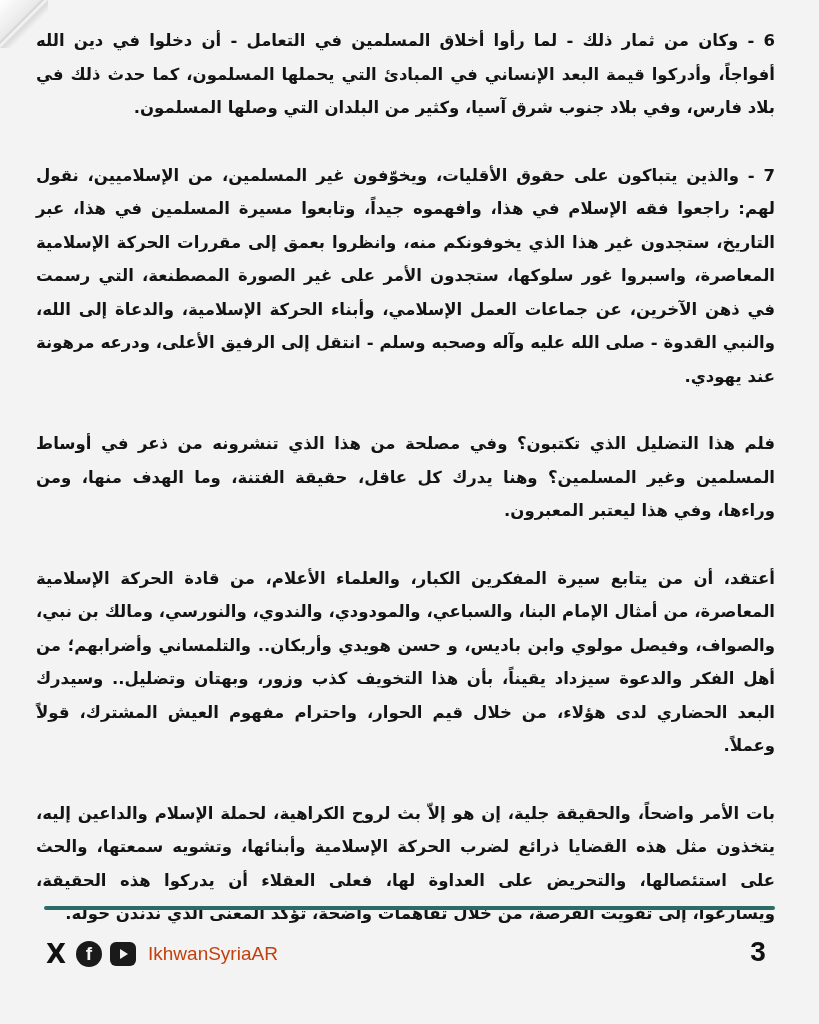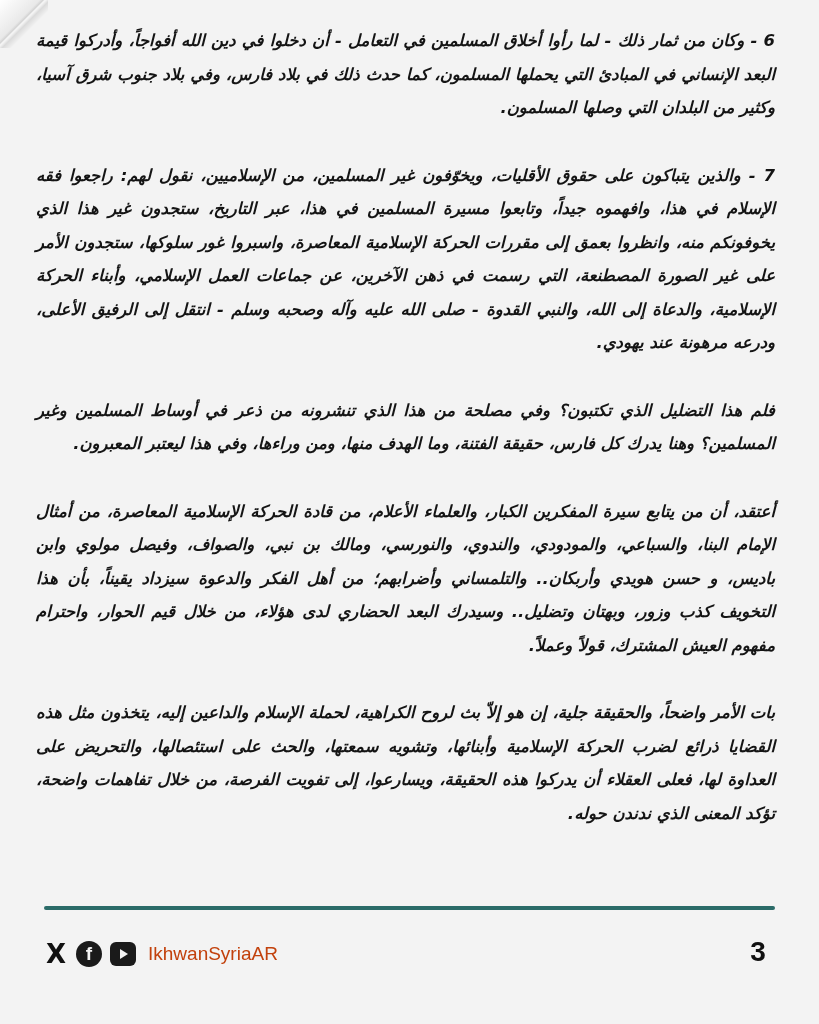--- a/index.html
+++ b/index.html
@@ -14,21 +14,21 @@
     position:absolute; left:0; top:0; width:44px; height:44px;
     background:linear-gradient(135deg,#ffffff 0%,#e9e9e9 45%,#c4c4c4 52%,#f3f3f3 58%);
     clip-path:polygon(0 0,100% 0,0 100%);
   }
   .curl-shadow {
     position:absolute; left:0; top:0; width:48px; height:48px;
     background:linear-gradient(135deg,transparent 48%,rgba(0,0,0,0.10) 52%,transparent 62%);
   }
   .content {
     position:absolute; left:36px; right:44px; top:24px;
-    direction:rtl; text-align:justify; text-align-last:right;font-style:italic;
+    direction:rtl; text-align:justify; text-align-last:right;
   }
   .para {
     margin:0 0 34px 0;
     font-size:16.5px; line-height:33.5px; font-weight:bold;
     letter-spacing:0;
   }
   .divider {
     position:absolute; left:44px; right:44px; top:906px; height:4px;
     background:#2b6b68; border-radius:2px;
   }
@@ -52,21 +52,21 @@
 </style>
 </head>
 <body>
 
 <div class="curl"></div>
 <div class="curl-shadow"></div>
 
 <div class="content">
   <p class="para">6 - وكان من ثمار ذلك - لما رأوا أخلاق المسلمين في التعامل - أن دخلوا في دين الله أفواجاً، وأدركوا قيمة البعد الإنساني في المبادئ التي يحملها المسلمون، كما حدث ذلك في بلاد فارس، وفي بلاد جنوب شرق آسيا، وكثير من البلدان التي وصلها المسلمون.</p>
   <p class="para">7 - والذين يتباكون على حقوق الأقليات، ويخوّفون غير المسلمين، من الإسلاميين، نقول لهم: راجعوا فقه الإسلام في هذا، وافهموه جيداً، وتابعوا مسيرة المسلمين في هذا، عبر التاريخ، ستجدون غير هذا الذي يخوفونكم منه، وانظروا بعمق إلى مقررات الحركة الإسلامية المعاصرة، واسبروا غور سلوكها، ستجدون الأمر على غير الصورة المصطنعة، التي رسمت في ذهن الآخرين، عن جماعات العمل الإسلامي، وأبناء الحركة الإسلامية، والدعاة إلى الله، والنبي القدوة - صلى الله عليه وآله وصحبه وسلم - انتقل إلى الرفيق الأعلى، ودرعه مرهونة عند يهودي.</p>
-  <p class="para">فلم هذا التضليل الذي تكتبون؟ وفي مصلحة من هذا الذي تنشرونه من ذعر في أوساط المسلمين وغير المسلمين؟ وهنا يدرك كل فارس، حقيقة الفتنة، وما الهدف منها، ومن وراءها، وفي هذا ليعتبر المعبرون.</p>
+  <p class="para">فلم هذا التضليل الذي تكتبون؟ وفي مصلحة من هذا الذي تنشرونه من ذعر في أوساط المسلمين وغير المسلمين؟ وهنا يدرك كل عاقل، حقيقة الفتنة، وما الهدف منها، ومن وراءها، وفي هذا ليعتبر المعبرون.</p>
   <p class="para">أعتقد، أن من يتابع سيرة المفكرين الكبار، والعلماء الأعلام، من قادة الحركة الإسلامية المعاصرة، من أمثال الإمام البنا، والسباعي، والمودودي، والندوي، والنورسي، ومالك بن نبي، والصواف، وفيصل مولوي وابن باديس، و حسن هويدي وأربكان.. والتلمساني وأضرابهم؛ من أهل الفكر والدعوة سيزداد يقيناً، بأن هذا التخويف كذب وزور، وبهتان وتضليل.. وسيدرك البعد الحضاري لدى هؤلاء، من خلال قيم الحوار، واحترام مفهوم العيش المشترك، قولاً وعملاً.</p>
   <p class="para">بات الأمر واضحاً، والحقيقة جلية، إن هو إلاّ بث لروح الكراهية، لحملة الإسلام والداعين إليه، يتخذون مثل هذه القضايا ذرائع لضرب الحركة الإسلامية وأبنائها، وتشويه سمعتها، والحث على استئصالها، والتحريض على العداوة لها، فعلى العقلاء أن يدركوا هذه الحقيقة، ويسارعوا، إلى تفويت الفرصة، من خلال تفاهمات واضحة، تؤكد المعنى الذي ندندن حوله.</p>
 </div>
 
 <div class="divider"></div>
 
 <div class="footer-social">
   <span class="ico x-ico">X</span>
   <span class="ico fb-ico">f</span>
   <span class="ico yt-ico"></span>

